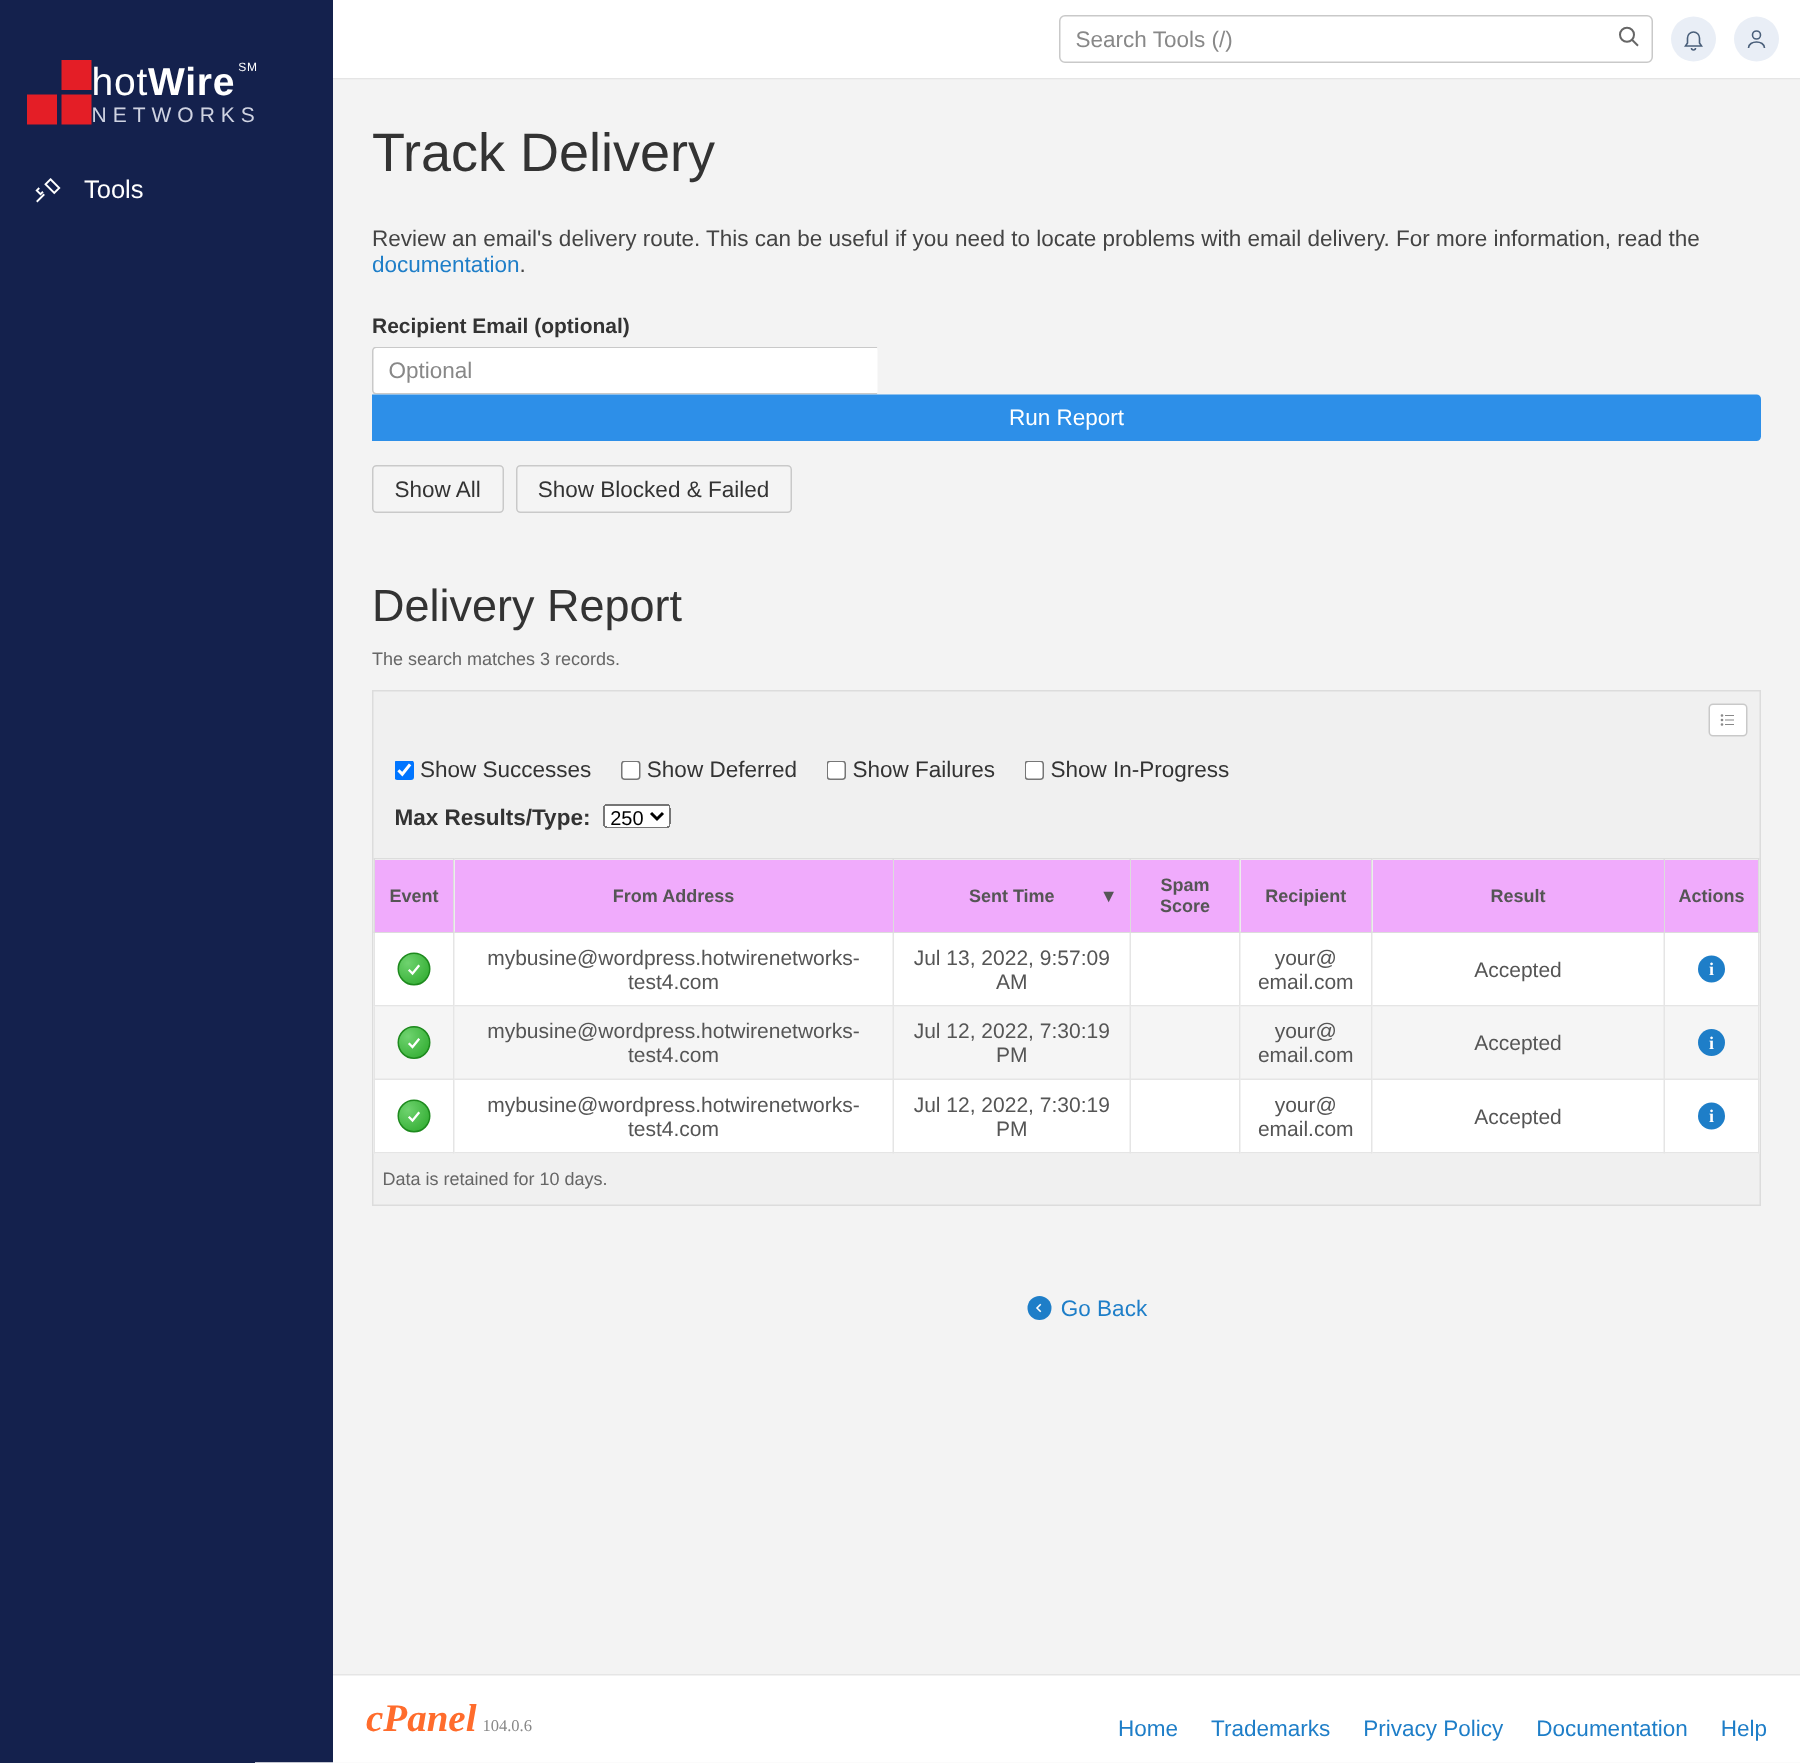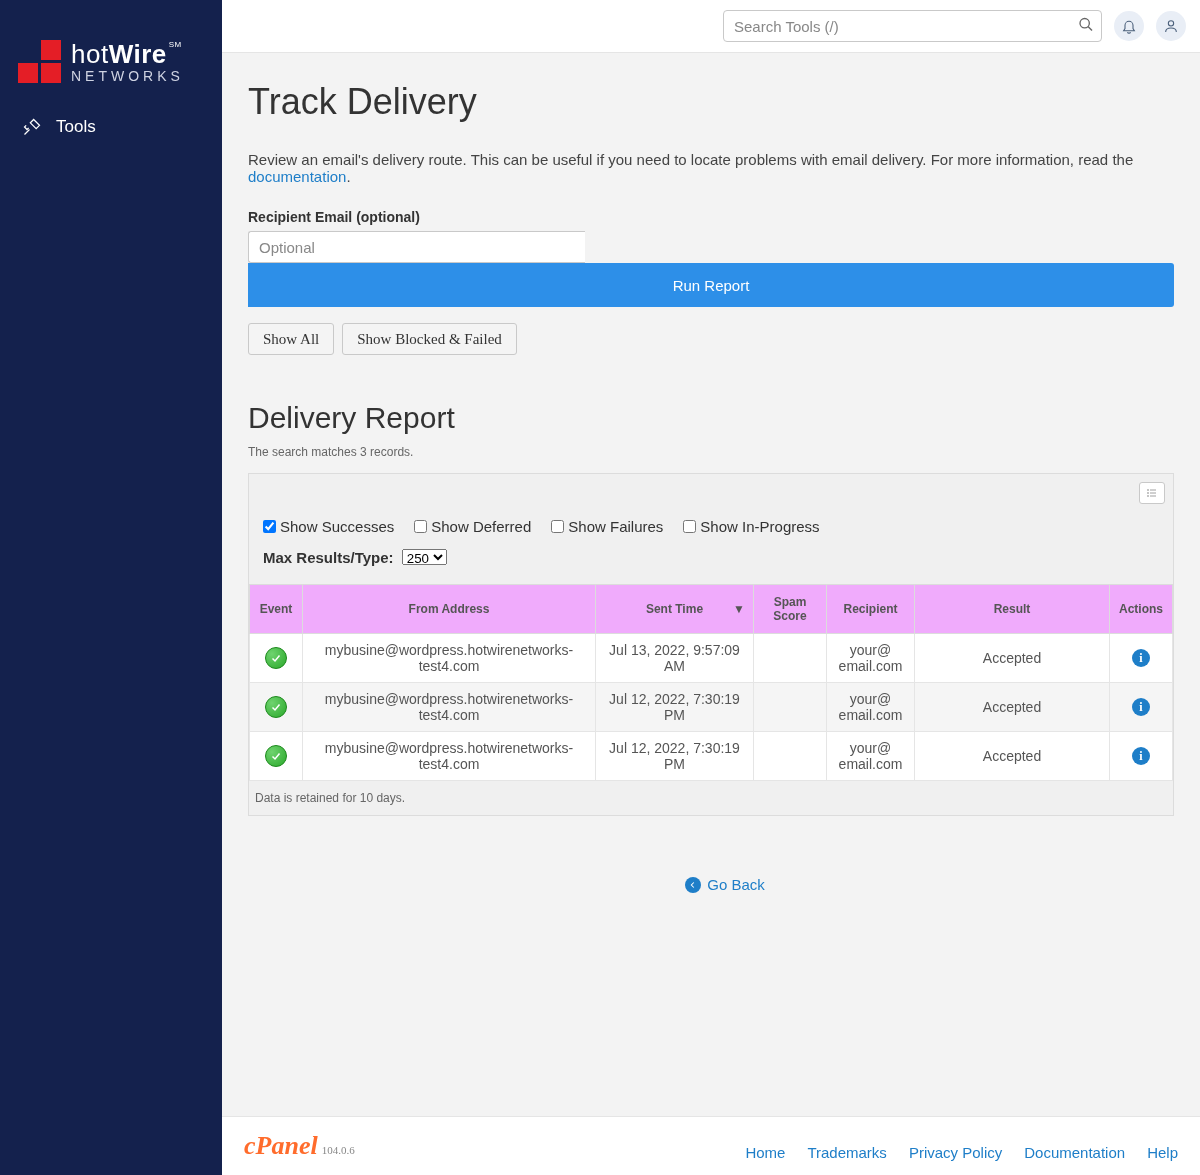--- a/index.html
+++ b/index.html
@@ -1,47 +1,47 @@
 <!DOCTYPE html>
 <html><head>
 <meta charset="utf-8">
 <style>
 html,body{margin:0;padding:0;font-family:"Helvetica Neue",Arial,sans-serif;font-size:16px;color:#333;background:#fff;}
 a{color:#1e7ec8;text-decoration:none;}
 .app{display:flex;min-height:1175px;width:1200px;}
 .sidebar{width:222px;background:#14214d;color:#fff;flex:0 0 222px;}
-.logo{padding:40px 18px 20px 18px;display:flex;align-items:center;gap:10px;}
+.logo{padding:40px 18px 20px 18px;display:flex;align-items:center;}
 .logo-squares{display:grid;grid-template-columns:20px 20px;grid-template-rows:20px 20px;gap:3px;}
 .logo-squares span{background:#e41e26;}
 .logo-squares span:first-child{background:transparent;}
 .logo-text{line-height:1;}
 .logo-text .top{font-size:26px;font-weight:400;letter-spacing:0.5px;}
 .logo-text .top b{font-weight:700;}
 .logo-text .sm{font-size:8px;vertical-align:top;margin-left:2px;}
 .logo-text .bot{font-size:14px;letter-spacing:4px;color:#cfd3e2;margin-top:2px;}
 .nav-item{display:flex;align-items:center;gap:14px;padding:14px 22px;font-size:17px;cursor:pointer;}
 .nav-item svg{width:20px;height:20px;stroke:#fff;fill:none;stroke-width:1.5;}
 .main{flex:1;display:flex;flex-direction:column;background:#f3f3f3;}
 .topbar{height:52px;background:#fff;border-bottom:1px solid #e5e5e5;display:flex;align-items:center;justify-content:flex-end;padding:0 14px;gap:12px;}
 .search-wrap{position:relative;}
-.search-input{width:352px;height:30px;border:1px solid #c9c9c9;border-radius:4px;padding:0 15px 0 10px;font-size:15px;color:#666;}
+.search-input{width:352px;height:30px;border:1px solid #c9c9c9;border-radius:4px;padding:0 32px 0 10px;font-size:15px;color:#666;}
 .search-input::placeholder{color:#888;}
 .search-btn{position:absolute;right:6px;top:50%;transform:translateY(-50%);background:none;border:none;cursor:pointer;padding:2px;}
 .circ-btn{width:30px;height:30px;border-radius:50%;background:#e9eef6;border:none;display:flex;align-items:center;justify-content:center;cursor:pointer;}
 .circ-btn svg{width:16px;height:16px;stroke:#4a5f7a;fill:none;stroke-width:1.6;}
 .content{padding:22px 26px 0 26px;flex:1;}
 h1{font-size:36px;font-weight:400;margin:6px 0 28px 0;color:#333;}
 .intro{font-size:15px;color:#444;margin-bottom:24px;}
 .label{font-size:14px;font-weight:600;margin-bottom:6px;display:block;}
 .report-row{display:flex;flex-direction:column;}
 .email-input{width:316px;height:30px;border:1px solid #c9c9c9;border-right:none;border-radius:3px 0 0 3px;padding:0 10px;font-size:15px;}
 .email-input::placeholder{color:#888;}
-.run-btn{height:44px;padding:0 16px;background:#2d8fe8;color:#fff;border:none;border-radius:0 3px 3px 0;font-size:15px;cursor:pointer;}
+.run-btn{height:31px;padding:0 16px;background:#2d8fe8;color:#fff;border:none;border-radius:0 3px 3px 0;font-size:15px;cursor:pointer;}
 .btn-row{margin-top:16px;display:flex;gap:8px;}
-.grey-btn{height:32px;padding:0 14px;background:#f4f4f4;border:1px solid #c9c9c9;border-radius:3px;font-size:15px;cursor:pointer;color:#333;font-family:Liberation Serif, serif;}
+.grey-btn{height:32px;padding:0 14px;background:#f4f4f4;border:1px solid #c9c9c9;border-radius:3px;font-size:15px;cursor:pointer;color:#333;}
 h2{font-size:30px;font-weight:400;margin:46px 0 10px 0;}
 .hint{font-size:12px;color:#666;margin-bottom:14px;}
 .panel{border:1px solid #dcdcdc;background:#f0f0f0;position:relative;}
 .panel-top{padding:44px 14px 18px 14px;}
 .toggle-btn{position:absolute;top:8px;right:8px;width:26px;height:22px;border:1px solid #c9c9c9;background:#fff;border-radius:3px;display:flex;align-items:center;justify-content:center;cursor:pointer;}
 .toggle-btn svg{width:14px;height:14px;stroke:#888;fill:none;stroke-width:1.6;}
 .filters{display:flex;gap:20px;flex-wrap:wrap;font-size:15px;margin-bottom:14px;}
 .filters label{display:flex;align-items:center;gap:4px;cursor:pointer;}
 .filters input{margin:0;}
 .max-row{font-size:15px;font-weight:600;}
@@ -49,21 +49,21 @@
 table{width:100%;border-collapse:collapse;background:#fff;}
 th{background:#f0abfc;font-size:12px;font-weight:600;color:#555;border:1px solid #dcdcdc;padding:10px 6px;text-align:center;position:relative;}
 th .sort{position:absolute;right:8px;top:50%;transform:translateY(-50%);}
 td{border:1px solid #e5e5e5;padding:8px 6px;font-size:14px;color:#555;text-align:center;vertical-align:middle;}
 tr.alt td{background:#f5f5f5;}
 .evt-ok{width:20px;height:20px;border-radius:50%;background:radial-gradient(circle at 30% 30%,#6fd36f,#2aa82a);display:inline-flex;align-items:center;justify-content:center;border:1px solid #1e8a1e;}
 .evt-ok svg{width:12px;height:12px;stroke:#fff;stroke-width:3;fill:none;}
 .info-ic{width:18px;height:18px;border-radius:50%;background:#1e7ec8;display:inline-flex;align-items:center;justify-content:center;color:#fff;font-size:12px;font-weight:bold;font-family:Georgia,serif;cursor:pointer;}
 .retain{font-size:12px;color:#666;padding:10px 6px;}
 .goback{text-align:center;margin:60px 0 20px 0;}
-.goback a{color:#1e7ec8;font-size:15px;display:inline-flex;align-items:flex-end;gap:6px;cursor:pointer;margin-left:28px;}
+.goback a{color:#1e7ec8;font-size:15px;display:inline-flex;align-items:flex-start;gap:6px;cursor:pointer;margin-left:28px;}
 .goback .circ{width:16px;height:16px;border-radius:50%;background:#1e7ec8;display:inline-flex;align-items:center;justify-content:center;}
 .goback .circ svg{width:10px;height:10px;stroke:#fff;stroke-width:2.5;fill:none;}
 .footer{background:#fff;border-top:1px solid #e5e5e5;padding:14px 22px;display:flex;align-items:flex-end;justify-content:space-between;}
 .cpanel{font-family:Georgia,serif;font-style:italic;font-weight:bold;font-size:26px;color:#ff6c2c;}
 .cpanel .c{font-size:26px;}
 .cpanel .ver{font-size:11px;color:#888;font-style:normal;font-weight:normal;margin-left:4px;}
 .foot-links{display:flex;gap:22px;font-size:15px;}
 .foot-links a{color:#1e7ec8;}
 </style>
 </head>

